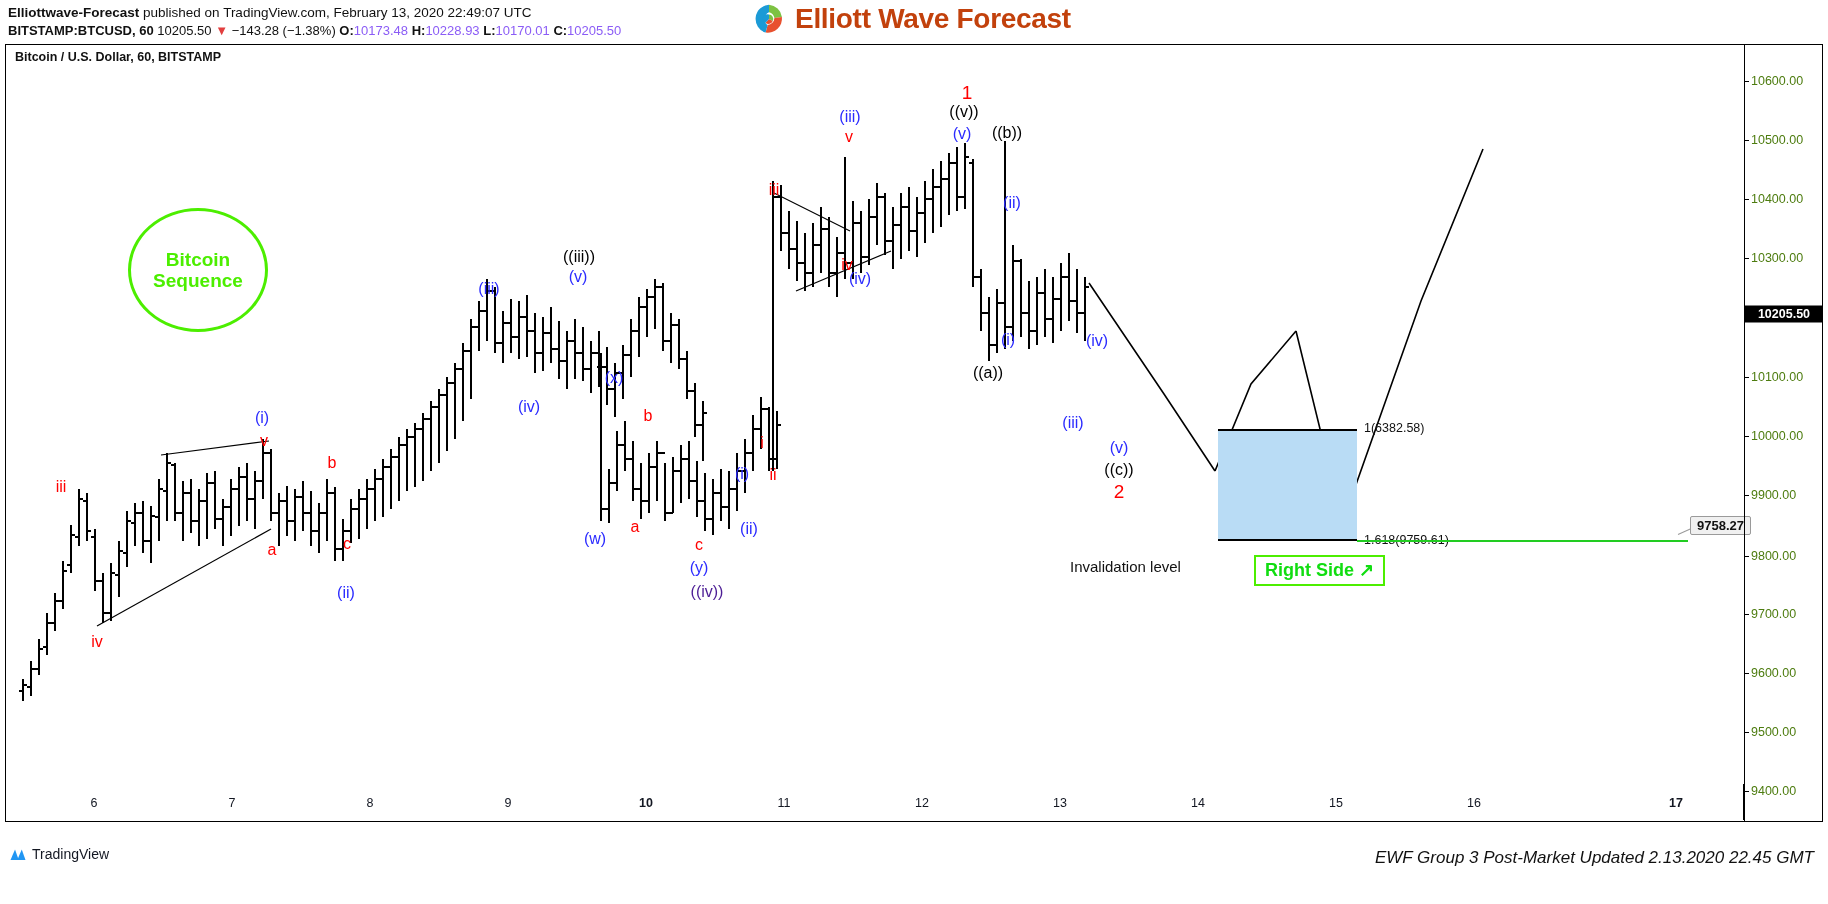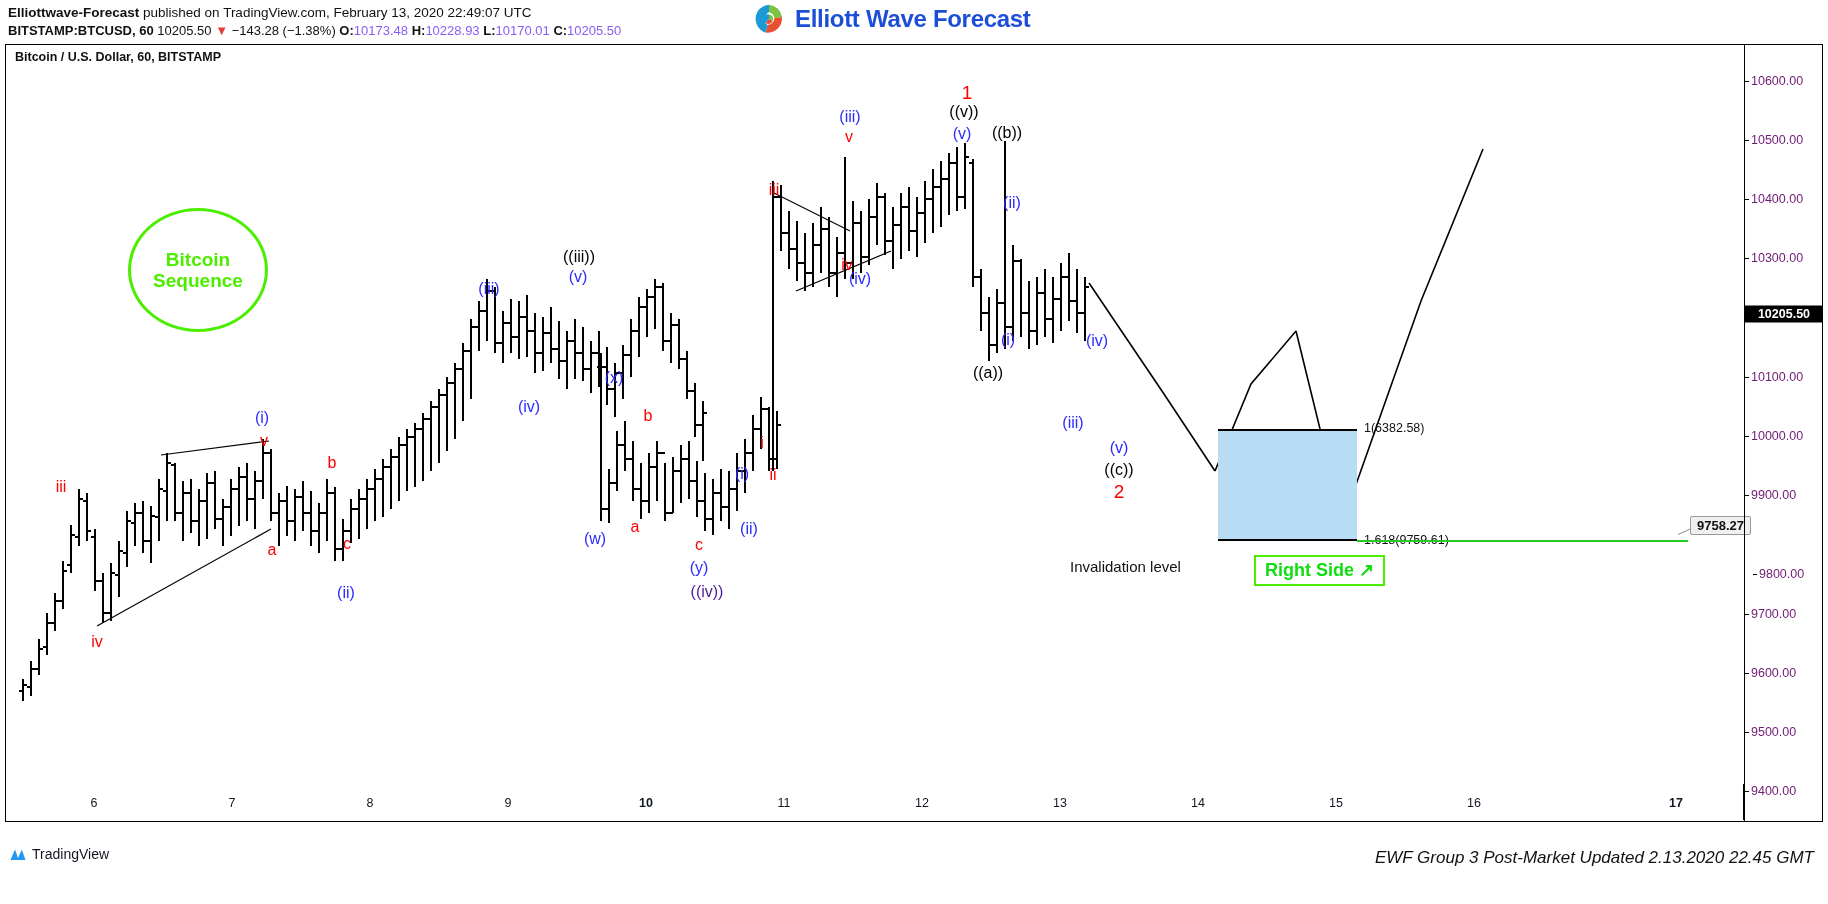--- a/index.html
+++ b/index.html
@@ -43,23 +43,23 @@
   #header-quote .ohlc-k { font-weight: bold; }
   #header-quote .ohlc-v { color: #8b5cf6; }
   #brand {
     position: absolute;
     left: 752px; top: 2px;
     display: flex;
     align-items: center;
     gap: 9px;
   }
   #brand-text {
-    font-size: 24px;
+    font-size: 28px;
     font-weight: bold;
-    color: #1d4ed8;
+    color: #c2410c;
     letter-spacing: -0.3px;
     white-space: nowrap;
   }
 
   
   #chart-frame {
     position: absolute;
     left: 5px; top: 44px;
     width: 1818px;
     height: 778px;
@@ -84,21 +84,21 @@
     right: 0; top: 0;
     width: 78px;
     height: 776px;
     border-left: 1px solid #000;
     box-sizing: border-box;
   }
   .price-tick {
     position: absolute;
     left: 6px;
     font-size: 12.5px;
-    color: #701a75;
+    color: #4d7c0f;
     white-space: nowrap;
     transform: translateY(-50%);
   }
   .price-tick .dash {
     position: absolute;
     left: -6px; top: 50%;
     width: 4px; height: 1px;
     background: #000;
   }
   #last-price-badge {
@@ -542,21 +542,21 @@
 
   <div id="price-axis">
     <div id="price-ticks">
         <div class="price-tick" style="top: 35.542px;"><span class="dash"></span>10600.00</div>
         <div class="price-tick" style="top: 94.7786px;"><span class="dash"></span>10500.00</div>
         <div class="price-tick" style="top: 154.015px;"><span class="dash"></span>10400.00</div>
         <div class="price-tick" style="top: 213.252px;"><span class="dash"></span>10300.00</div>
         <div class="price-tick" style="top: 331.725px;"><span class="dash"></span>10100.00</div>
         <div class="price-tick" style="top: 390.962px;"><span class="dash"></span>10000.00</div>
         <div class="price-tick" style="top: 450.198px;"><span class="dash"></span>9900.00</div>
-        <div class="price-tick" style="top: 529px; margin-left: 8px;"><span class="dash"></span>9800.00</div>
+        <div class="price-tick" style="top: 511px;"><span class="dash"></span>9800.00</div>
         <div class="price-tick" style="top: 568.672px;"><span class="dash"></span>9700.00</div>
         <div class="price-tick" style="top: 627.908px;"><span class="dash"></span>9600.00</div>
         <div class="price-tick" style="top: 687.145px;"><span class="dash"></span>9500.00</div>
         <div class="price-tick" style="top: 746.382px;"><span class="dash"></span>9400.00</div>
       </div>
     <div id="last-price-badge" style="top: 269.231px;">10205.50</div>
   </div>
 </div>
 
 <div id="time-axis">

